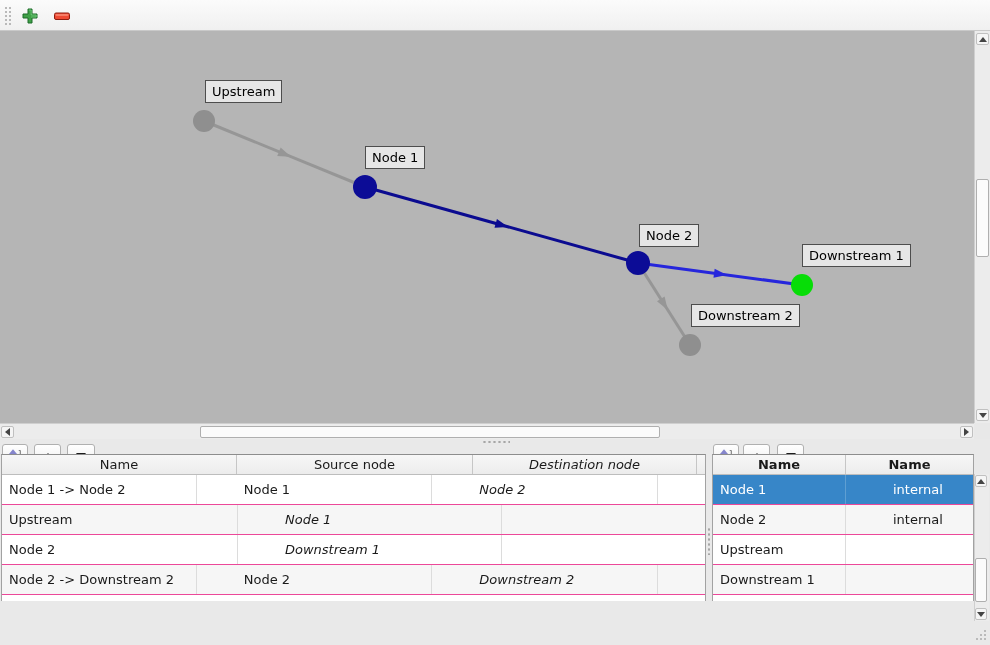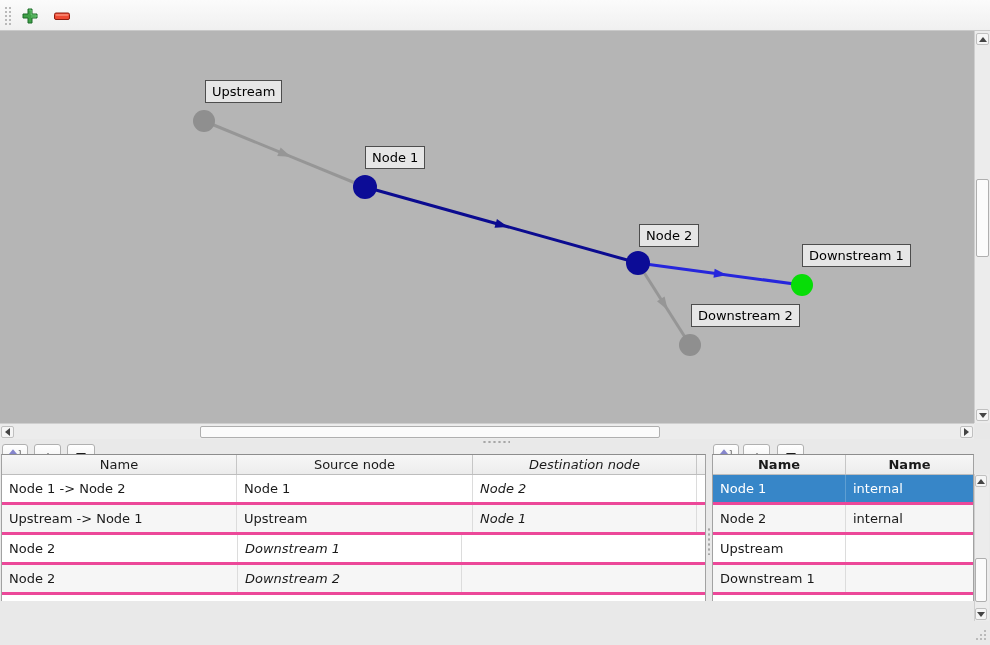--- a/index.html
+++ b/index.html
@@ -46,21 +46,21 @@
     justify-content:center; background:linear-gradient(#ffffff,#ececec);
     border:1px solid #b0b0b0; border-radius:3px; }
 
   
   .tbl { position:absolute; top:454px; background:#ffffff; border:1px solid #a2a2a2; border-top-color:#8d8d8d; }
   .tbl-header { display:flex; height:20px; background:linear-gradient(#f7f7f7,#ececec);
     border-bottom:1px solid #bdbdbd; }
   .th { display:flex; align-items:center; justify-content:center; font-size:13px;
     color:#1a1a1a; border-right:1px solid #c6c6c6; }
   .th.bold { font-weight:bold; }
-  .tr { display:flex; height:30px; border-bottom:3px solid #ec4899; background:#fff; }
+  .tr { display:flex; height:30px; border-bottom:1px solid #ec4899; background:#fff;gap:40px; }
   .tr.alt { background:#f6f6f6; }
   .td { display:flex; align-items:center; padding-left:7px; font-size:13px; color:#1a1a1a;
     border-right:1px solid #dcdcdc; overflow:hidden; white-space:nowrap; }
   .tr.selected { background:#3786c8; }
   .tr.selected .td { color:#ffffff; border-right-color:#5f9fd2; }
   .tr-empty { height:6px; background:#fff; }
   
   .c1{width:235px;} .c2{width:236px;} .c3{width:224px;font-style:italic;} .cs{flex:1; border-right:none;}
   
   .r1{width:133px;} .r2{flex:1; border-right:none;}
@@ -174,31 +174,31 @@
     <div class="th c3">Destination node</div>
     <div class="th cs"></div>
   </div>
   <div class="tr">
     <div class="td c1">Node 1 -&gt; Node 2</div>
     <div class="td c2">Node 1</div>
     <div class="td c3">Node 2</div>
     <div class="td cs"></div>
   </div>
   <div class="tr alt">
-    <div class="td c1">Upstream -&gt; Node 1</div>
     <div class="td c2">Upstream</div>
     <div class="td c3">Node 1</div>
     <div class="td cs"></div>
   </div>
   <div class="tr">
     <div class="td c2">Node 2</div>
     <div class="td c3">Downstream 1</div>
     <div class="td cs"></div>
   </div>
   <div class="tr alt">
+    <div class="td c1">Node 2 -&gt; Downstream 2</div>
     <div class="td c2">Node 2</div>
     <div class="td c3">Downstream 2</div>
     <div class="td cs"></div>
   </div>
   <div class="tr-empty"></div>
 </div>
 
 <div class="split-v">
   <div class="grip-v"></div>
 </div>

